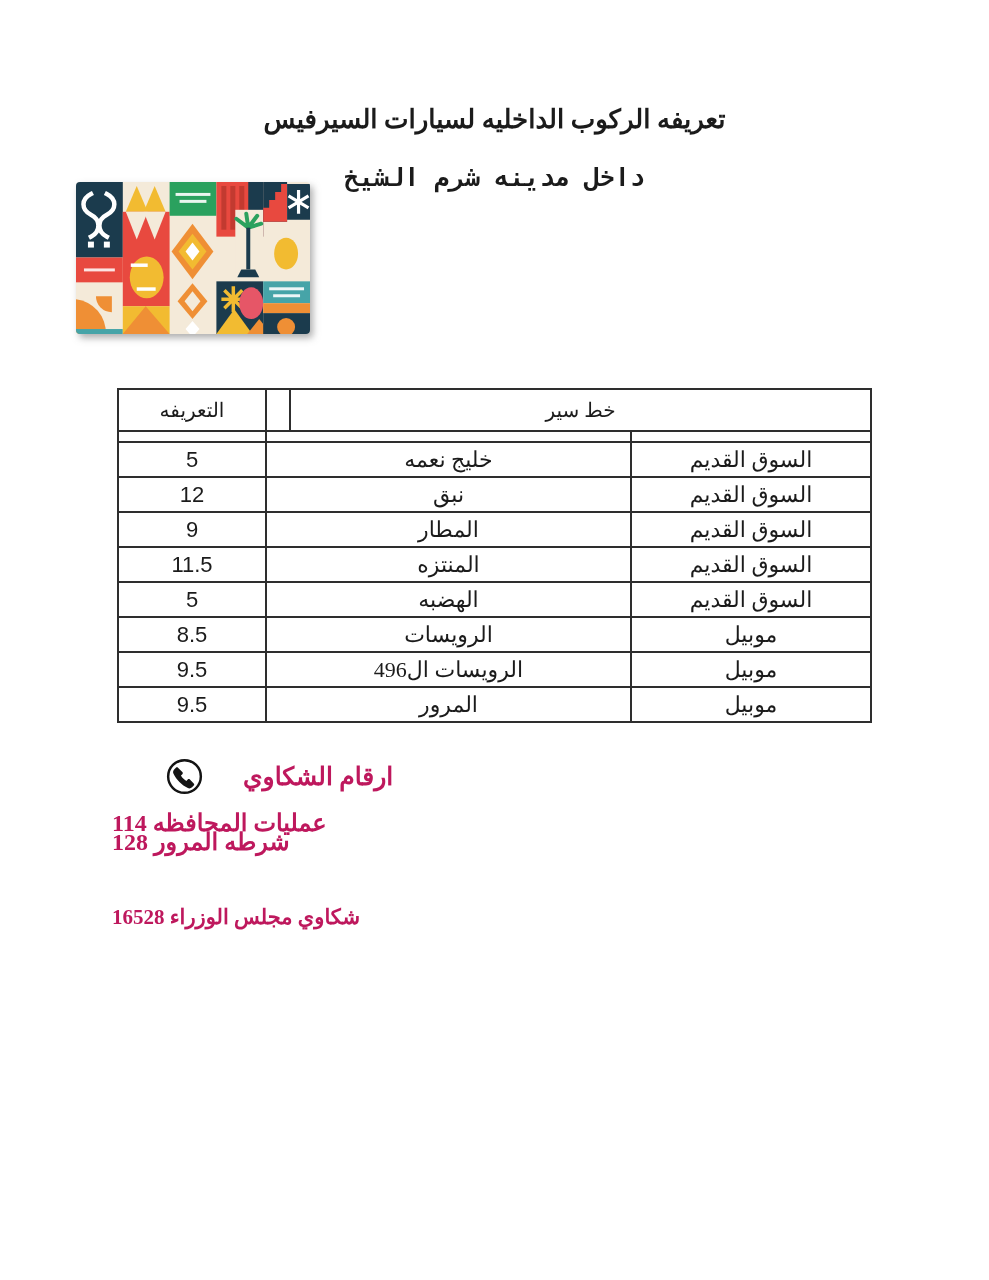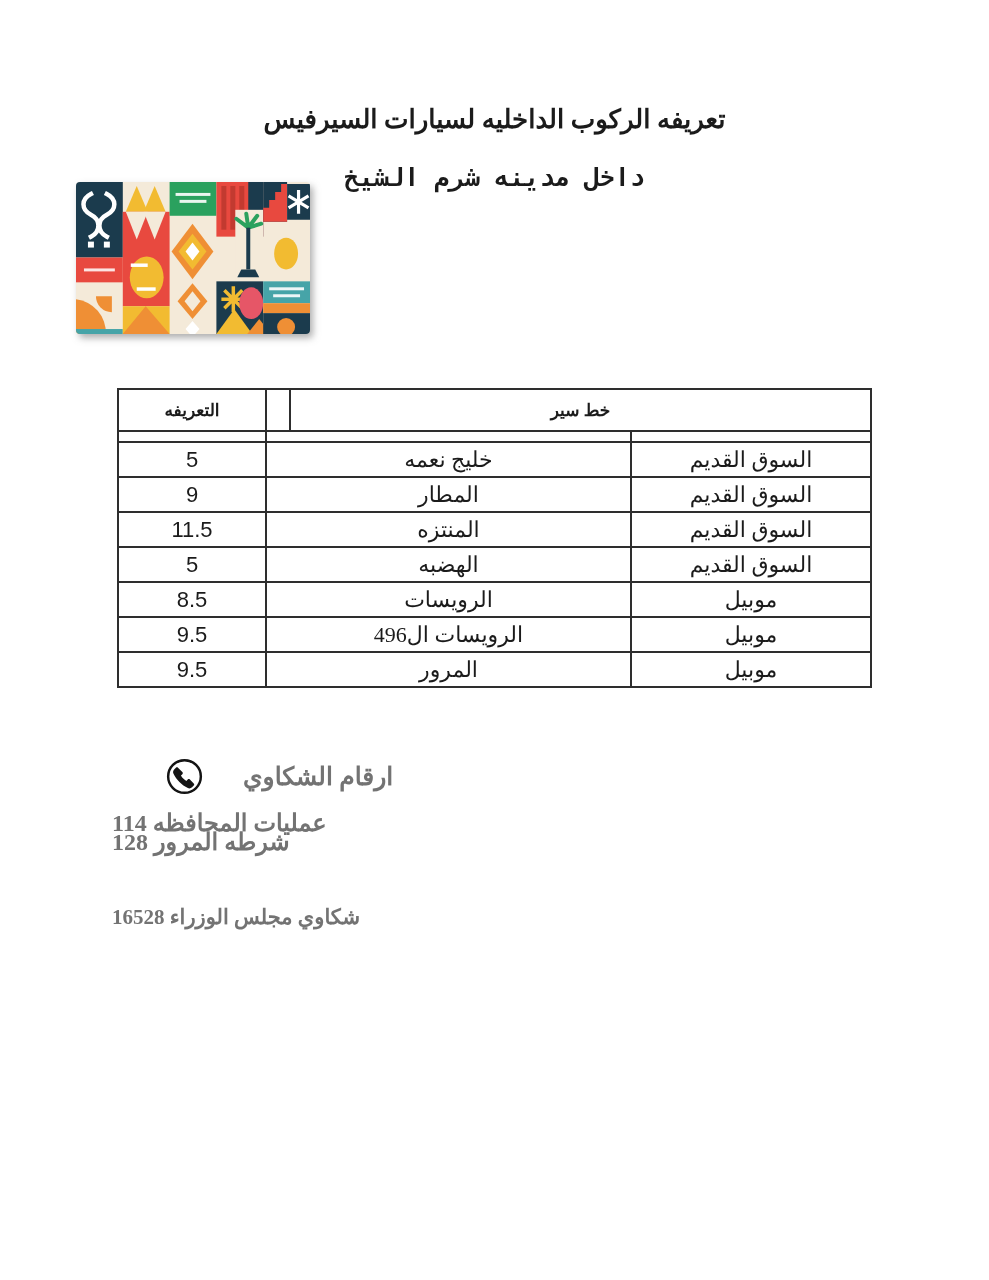--- a/index.html
+++ b/index.html
@@ -32,31 +32,31 @@
   table.tariff{
     position:absolute;left:117px;top:388px;width:753px;
     border-collapse:collapse;table-layout:fixed;
     direction:ltr;
   }
   table.tariff td,table.tariff th{
     border:2px solid #2e2e2e;
     text-align:center;vertical-align:middle;
     padding:0;overflow:hidden;white-space:nowrap;
   }
-  tr.head th{height:40px;font-size:17px;font-weight:700;direction:rtl;}
+  tr.head th{height:40px;font-size:20px;font-weight:400;direction:rtl;}
   tr.spacer td{height:9px;}
   tr.data td{height:33px;font-size:22px;direction:rtl;}
   td.num{font-family:"Liberation Sans","DejaVu Sans",sans-serif;font-size:21px;direction:ltr;}
   .complaints-heading{
     position:absolute;left:166px;top:758px;
     display:flex;align-items:center;gap:40px;
   }
   .phone-badge{width:37px;height:37px;flex:0 0 auto;}
   .phone-badge svg{display:block;width:100%;height:100%;}
-  .red{color:#737373;}
+  .red{color:#be185d;}
   .complaints-heading .label{
     font-size:25px;font-weight:600;direction:rtl;white-space:nowrap;
   }
   .complaint-line{
     position:absolute;left:112px;
     direction:rtl;white-space:nowrap;
     font-size:24px;font-weight:700;
   }
   .complaint-line.small{font-size:21px;font-weight:700;}
   .c1{top:809px;}
@@ -153,20 +153,25 @@
       <td></td>
           <td colspan="2"></td>
           <td></td>
     </tr>
     <tr class="data">
       <td class="num">5</td>
       <td colspan="2">خليج نعمه</td>
       <td>السوق القديم</td>
     </tr>
     <tr class="data">
+      <td class="num">12</td>
+      <td colspan="2">نبق</td>
+      <td>السوق القديم</td>
+    </tr>
+    <tr class="data">
       <td class="num">9</td>
       <td colspan="2">المطار</td>
       <td>السوق القديم</td>
     </tr>
     <tr class="data">
       <td class="num">11.5</td>
       <td colspan="2">المنتزه</td>
       <td>السوق القديم</td>
     </tr>
     <tr class="data">

